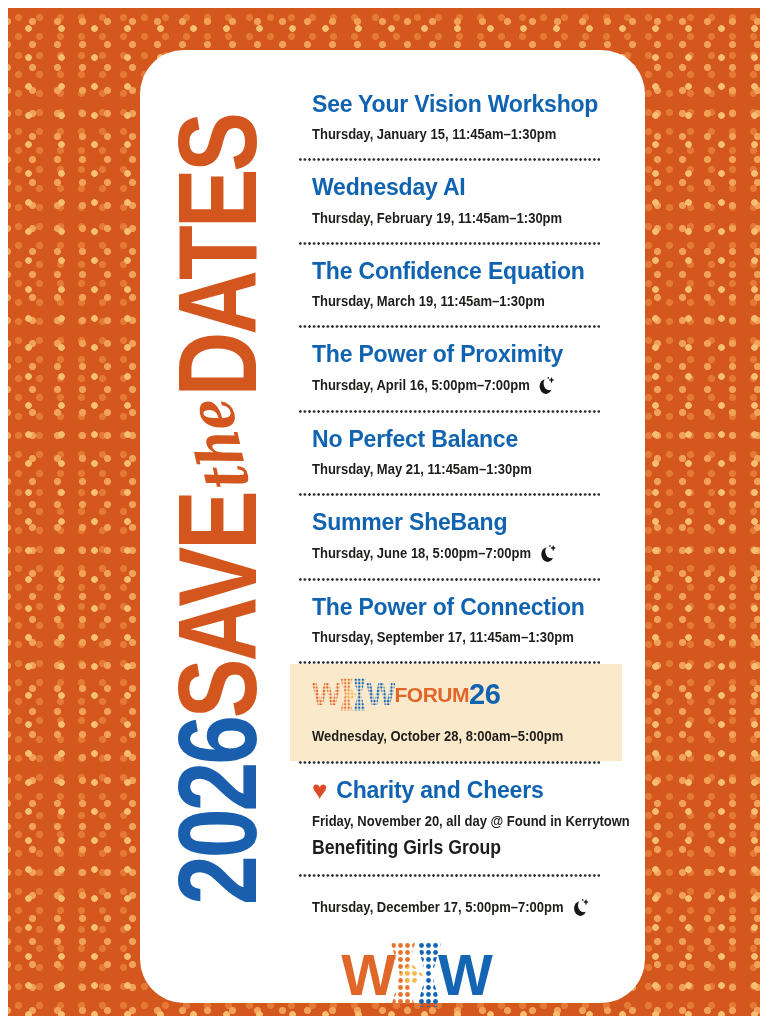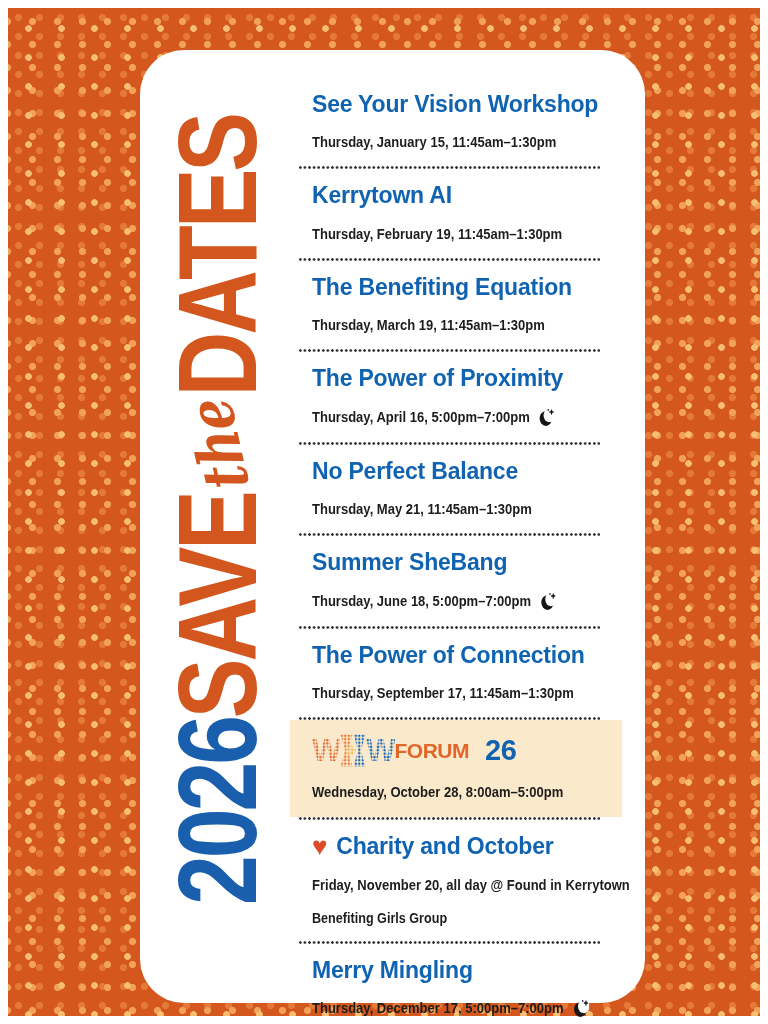--- a/index.html
+++ b/index.html
@@ -43,23 +43,23 @@
     transform:rotate(-10deg);vertical-align:16px;margin:0 2px 0 6px;
   }
 
   
   .events{position:absolute;left:150px;top:28px;width:332px;}
   .ev{padding:13px 0 15px 22px;}
   .ev .t{
     font-size:23px;font-weight:700;color:#1063B1;letter-spacing:-0.2px;line-height:1.15;
     display:flex;align-items:center;
   }
-  .ev .d{margin-top:16px;font-size:15.5px;font-weight:700;color:#1d1d1b;white-space:nowrap;}
+  .ev .d{margin-top:8px;font-size:15.5px;font-weight:700;color:#1d1d1b;white-space:nowrap;}
   .ev .d .dline{display:inline-flex;align-items:center;transform:scaleX(0.84);transform-origin:0 50%;}
-  .ev .d2{margin-top:15px;font-size:15px;font-weight:700;color:#1d1d1b;}
+  .ev .d2{margin-top:5px;font-size:21px;font-weight:700;color:#1d1d1b;}
   .ev .d2 .dline{display:inline-block;transform:scaleX(0.84);transform-origin:0 50%;white-space:nowrap;}
   .moon{display:inline-flex;margin-left:11px;flex:0 0 auto;}
 
   .sep{
     height:3px;width:302px;margin-left:8px;
     background-image:radial-gradient(circle,#2e2e2c 1.1px,rgba(0,0,0,0) 1.5px);
     background-size:4.6px 3px;background-repeat:repeat-x;background-position:0 50%;
   }
 
   
@@ -69,21 +69,21 @@
     font-size:31px;font-weight:700;line-height:1;letter-spacing:-1px;
     background-image:radial-gradient(circle,currentColor 1.15px,rgba(0,0,0,0) 1.45px);
     background-size:3.4px 3.4px;
     -webkit-background-clip:text;background-clip:text;
     -webkit-text-fill-color:transparent;
   }
   .dw.o{color:#E0662A;}
   .dw.b{color:#1465B3;}
   .xsmall{margin:0 0px;}
   .fword{font-size:21px;font-weight:700;letter-spacing:-0.5px;color:#E0662A;line-height:1;}
-  .f26{font-size:29px;font-weight:700;letter-spacing:-0.5px;color:#1063B1;line-height:1;padding-left:16px;}
+  .f26{font-size:29px;font-weight:700;letter-spacing:-0.5px;color:#1063B1;line-height:1;}
   .forum-box .d{margin-top:16px;}
 
   .heart{color:#DC4A26;font-size:26px;line-height:0.9;margin-right:9px;}
 
   
   .footer{margin:10px 0 0 -40px;width:332px;}
   .biglogo{display:flex;align-items:center;justify-content:center;}
   .bw{font-size:58px;font-weight:700;line-height:1;letter-spacing:-2px;}
   .bw.o{color:#E0662A;margin-right:-3px;}
   .bw.b{color:#1465B3;margin-left:-3px;}
@@ -129,29 +129,29 @@
 
       <div class="ev">
         <div class="t">See Your Vision Workshop</div>
         <div class="d"><span class="dline">
               <span>Thursday, January 15, 11:45am–1:30pm</span>
             </span></div>
       </div>
       <div class="sep"></div>
 
       <div class="ev">
-        <div class="t">Kerrytown AI</div>
+        <div class="t">Wednesday AI</div>
         <div class="d"><span class="dline">
               <span>Thursday, February 19, 11:45am–1:30pm</span>
             </span></div>
       </div>
       <div class="sep"></div>
 
       <div class="ev">
-        <div class="t">The Benefiting Equation</div>
+        <div class="t">The Confidence Equation</div>
         <div class="d"><span class="dline">
               <span>Thursday, March 19, 11:45am–1:30pm</span>
             </span></div>
       </div>
       <div class="sep"></div>
 
       <div class="ev">
         <div class="t">The Power of Proximity</div>
         <div class="d"><span class="dline">
               <span>Thursday, April 16, 5:00pm–7:00pm</span>
@@ -205,31 +205,30 @@
         </div>
         <div class="d"><span class="dline">
               <span>Wednesday, October 28, 8:00am–5:00pm</span>
             </span></div>
       </div>
       <div class="sep"></div>
 
       <div class="ev">
         <div class="t">
           <span class="heart">♥</span>
-          <span>Charity and October</span>
+          <span>Charity and Cheers</span>
         </div>
         <div class="d"><span class="dline">
               <span>Friday, November 20, all day @ Found in Kerrytown</span>
             </span></div>
         <div class="d2"><span class="dline">Benefiting Girls Group</span></div>
       </div>
       <div class="sep"></div>
 
       <div class="ev">
-        <div class="t">Merry Mingling</div>
         <div class="d"><span class="dline">
               <span>Thursday, December 17, 5:00pm–7:00pm</span>
               <span class="moon">
                 <svg width="19" height="19" viewBox="0 0 19 19">
                   <use href="#moonstar"></use>
                 </svg>
               </span>
             </span></div>
       </div>
 

